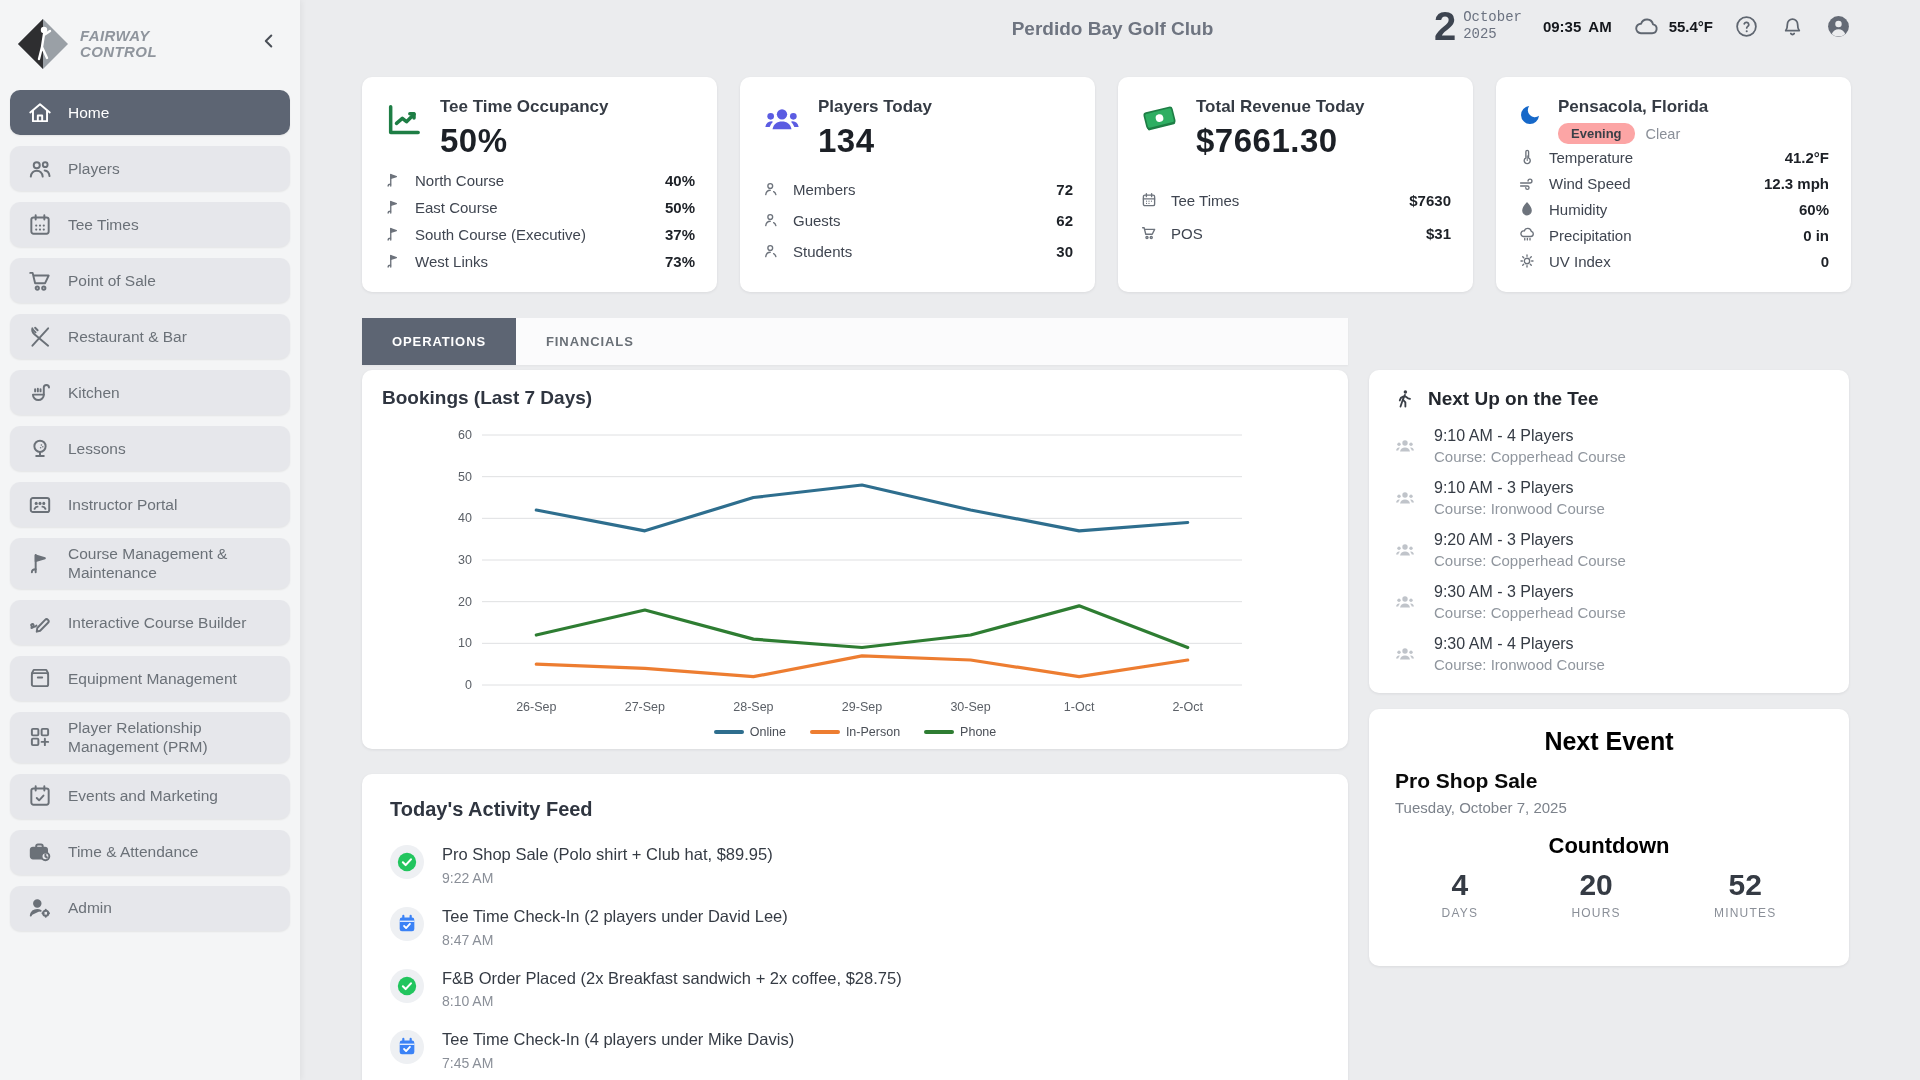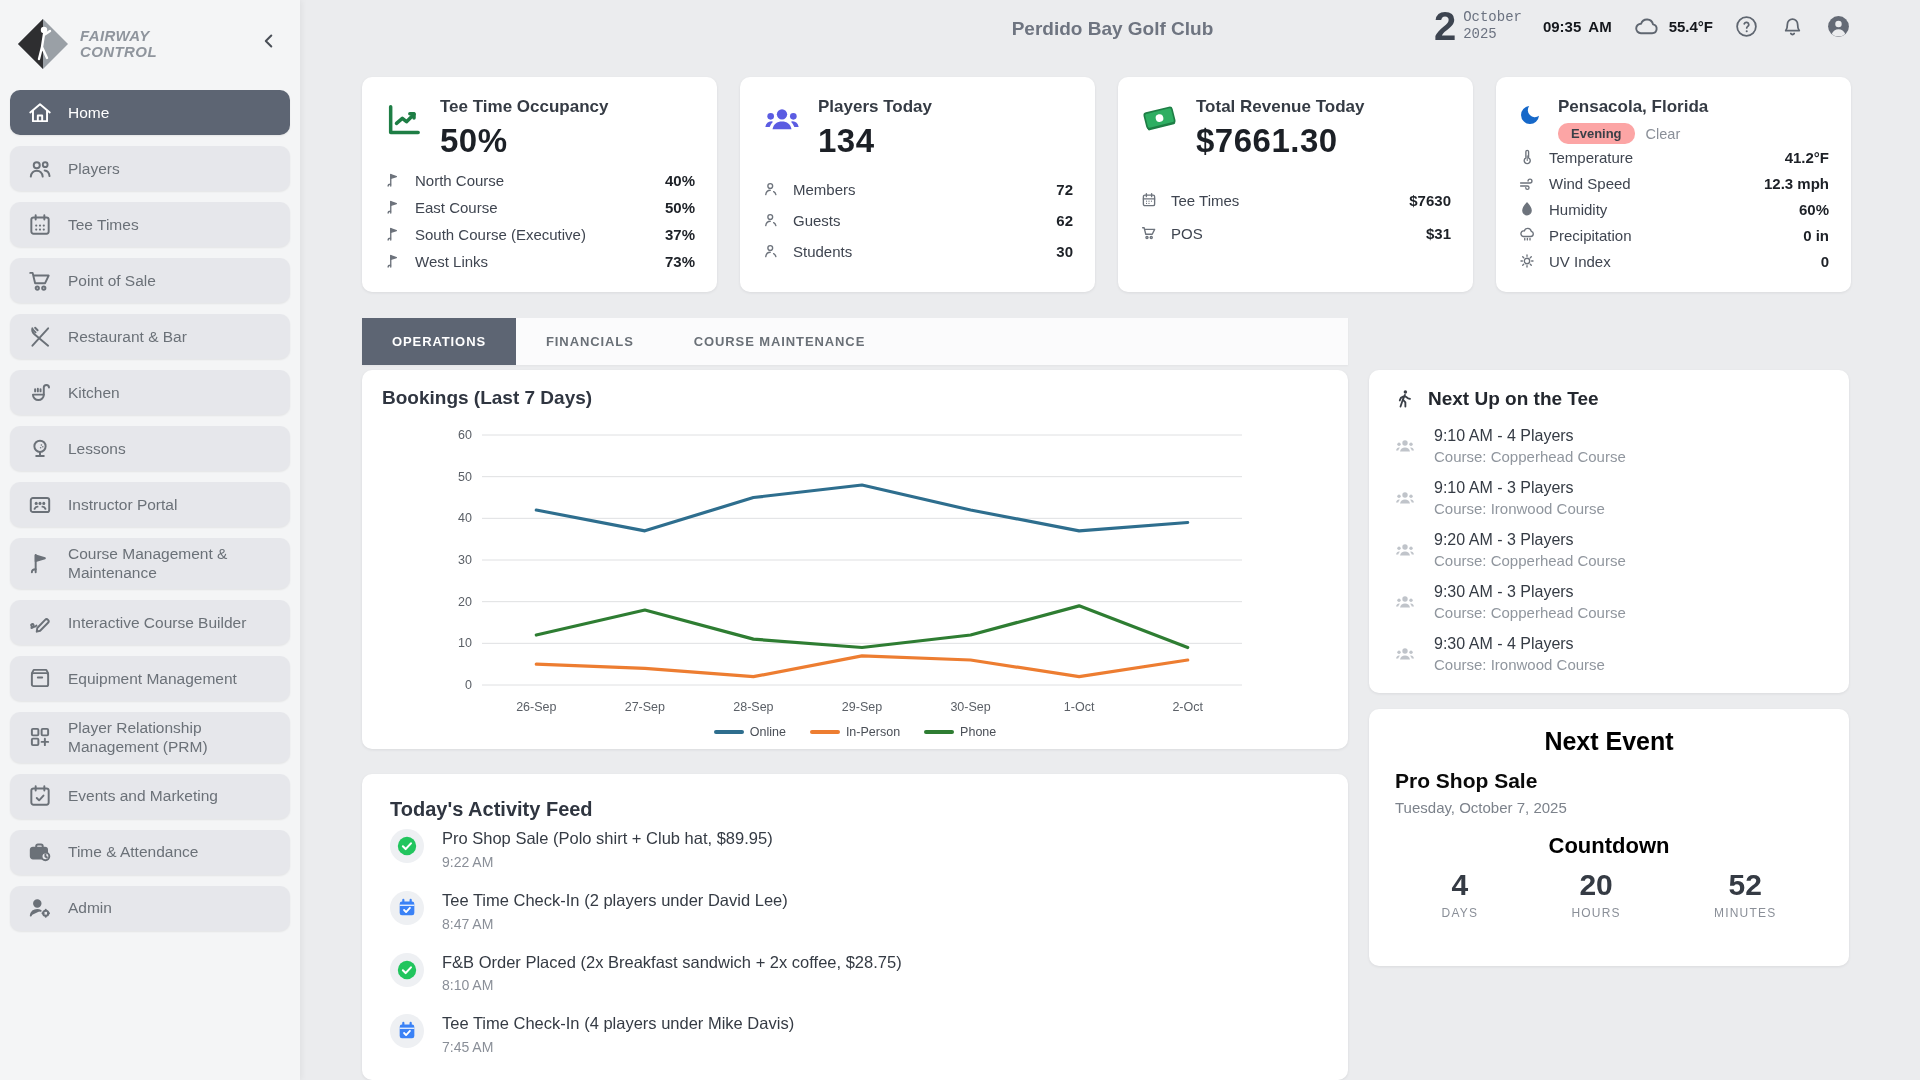--- a/index.html
+++ b/index.html
@@ -82,21 +82,21 @@
                 height:379px; padding:17px 20px 10px 20px; }
   .chart-title { font-size:19px; font-weight:bold; color:#2f3540; }
   .chart-wrap { margin-top:10px; }
   .chart-legend { display:flex; justify-content:center; gap:24px; margin-top:2px; }
   .legend-item { display:flex; align-items:center; gap:6px; font-size:12.5px; color:#4a4f57; }
   .legend-swatch { width:30px; height:4px; border-radius:2px; }
 
   .feed-card { background:#fff; border-radius:10px; box-shadow:0 1px 3px rgba(25,28,33,.08);
                margin-top:25px; padding:24px 28px; height:340px; }
   .feed-title { font-size:20px; font-weight:bold; color:#2f3540; }
-  .feed-list { margin-top:8px; display:flex; flex-direction:column; gap:21px; }
+  .feed-list { margin-top:24px; display:flex; flex-direction:column; gap:21px; }
   .feed-item { display:flex; gap:18px; align-items:flex-start; }
   .feed-chip { width:34px; height:34px; min-width:34px; border-radius:50%; background:#eef0f3;
                display:flex; align-items:center; justify-content:center; }
   .feed-chip svg { width:22px; height:22px; }
   .feed-text { font-size:16.5px; color:#353b44; line-height:1.2; }
   .feed-time { font-size:14px; color:#8a8f98; margin-top:5px; }
 
   .nextup-card { background:#fff; border-radius:10px; box-shadow:0 1px 3px rgba(25,28,33,.08);
                  padding:18px 24px; height:323px; }
   .nextup-head { display:flex; align-items:center; gap:13px; font-size:19px; font-weight:bold; color:#23272e; }
@@ -603,23 +603,20 @@
   <div class="tabs-row">
 
       <div class="tab active">
         <span>OPERATIONS</span>
       </div>
 
       <div class="tab">
         <span>FINANCIALS</span>
       </div>
 
-      <div class="tab">
-        <span>COURSE MAINTENANCE</span>
-      </div>
     </div>
 
   <div class="columns">
     <div class="col-left">
       <div class="chart-card">
         <div class="chart-title">Bookings (Last 7 Days)</div>
         <div class="chart-wrap" id="chart-wrap"><svg viewBox="0 0 946 300" width="100%" height="300">
               <line x1="100" x2="860" y1="266" y2="266" stroke="#dfe0e2" stroke-width="1"></line>
               <text x="90" y="270" text-anchor="end" font-size="12.5" fill="#5b6067">0</text>
               <line x1="100" x2="860" y1="224.33333333333334" y2="224.33333333333334" stroke="#dfe0e2" stroke-width="1"></line>

